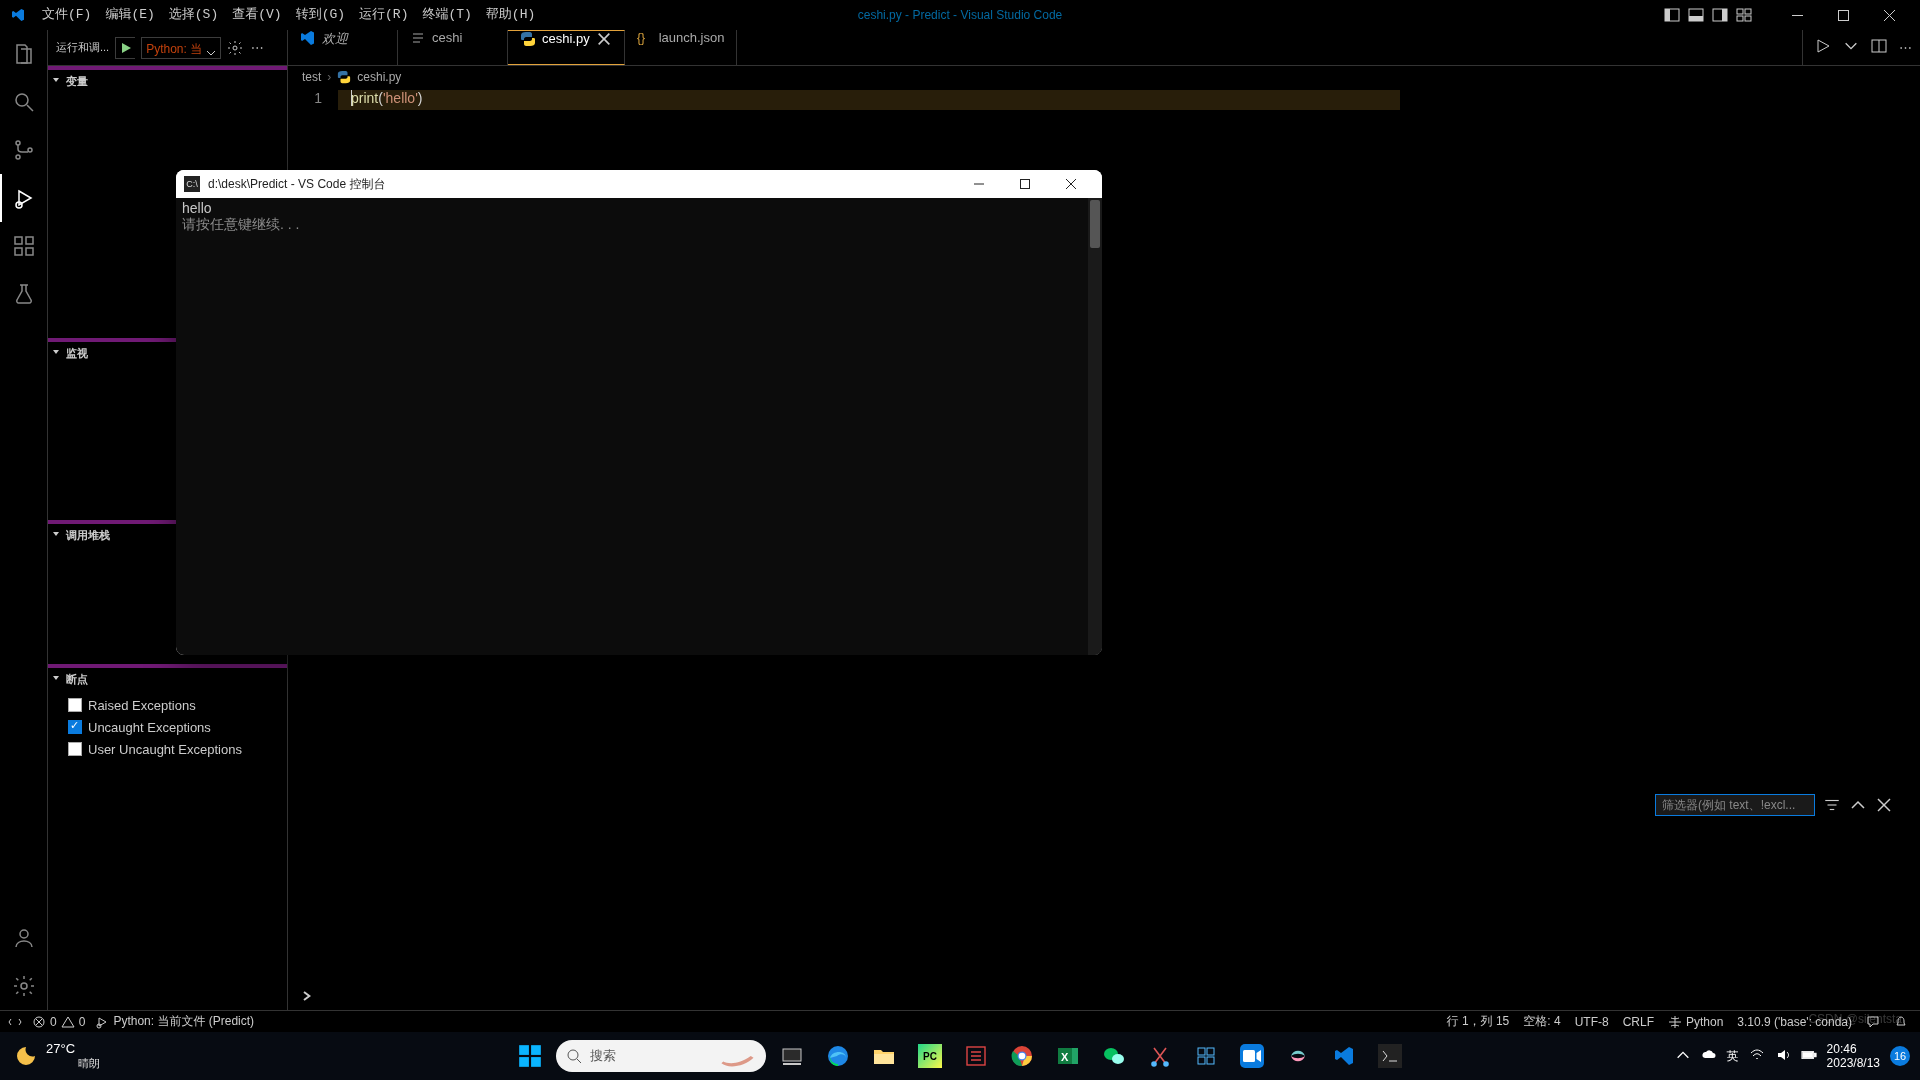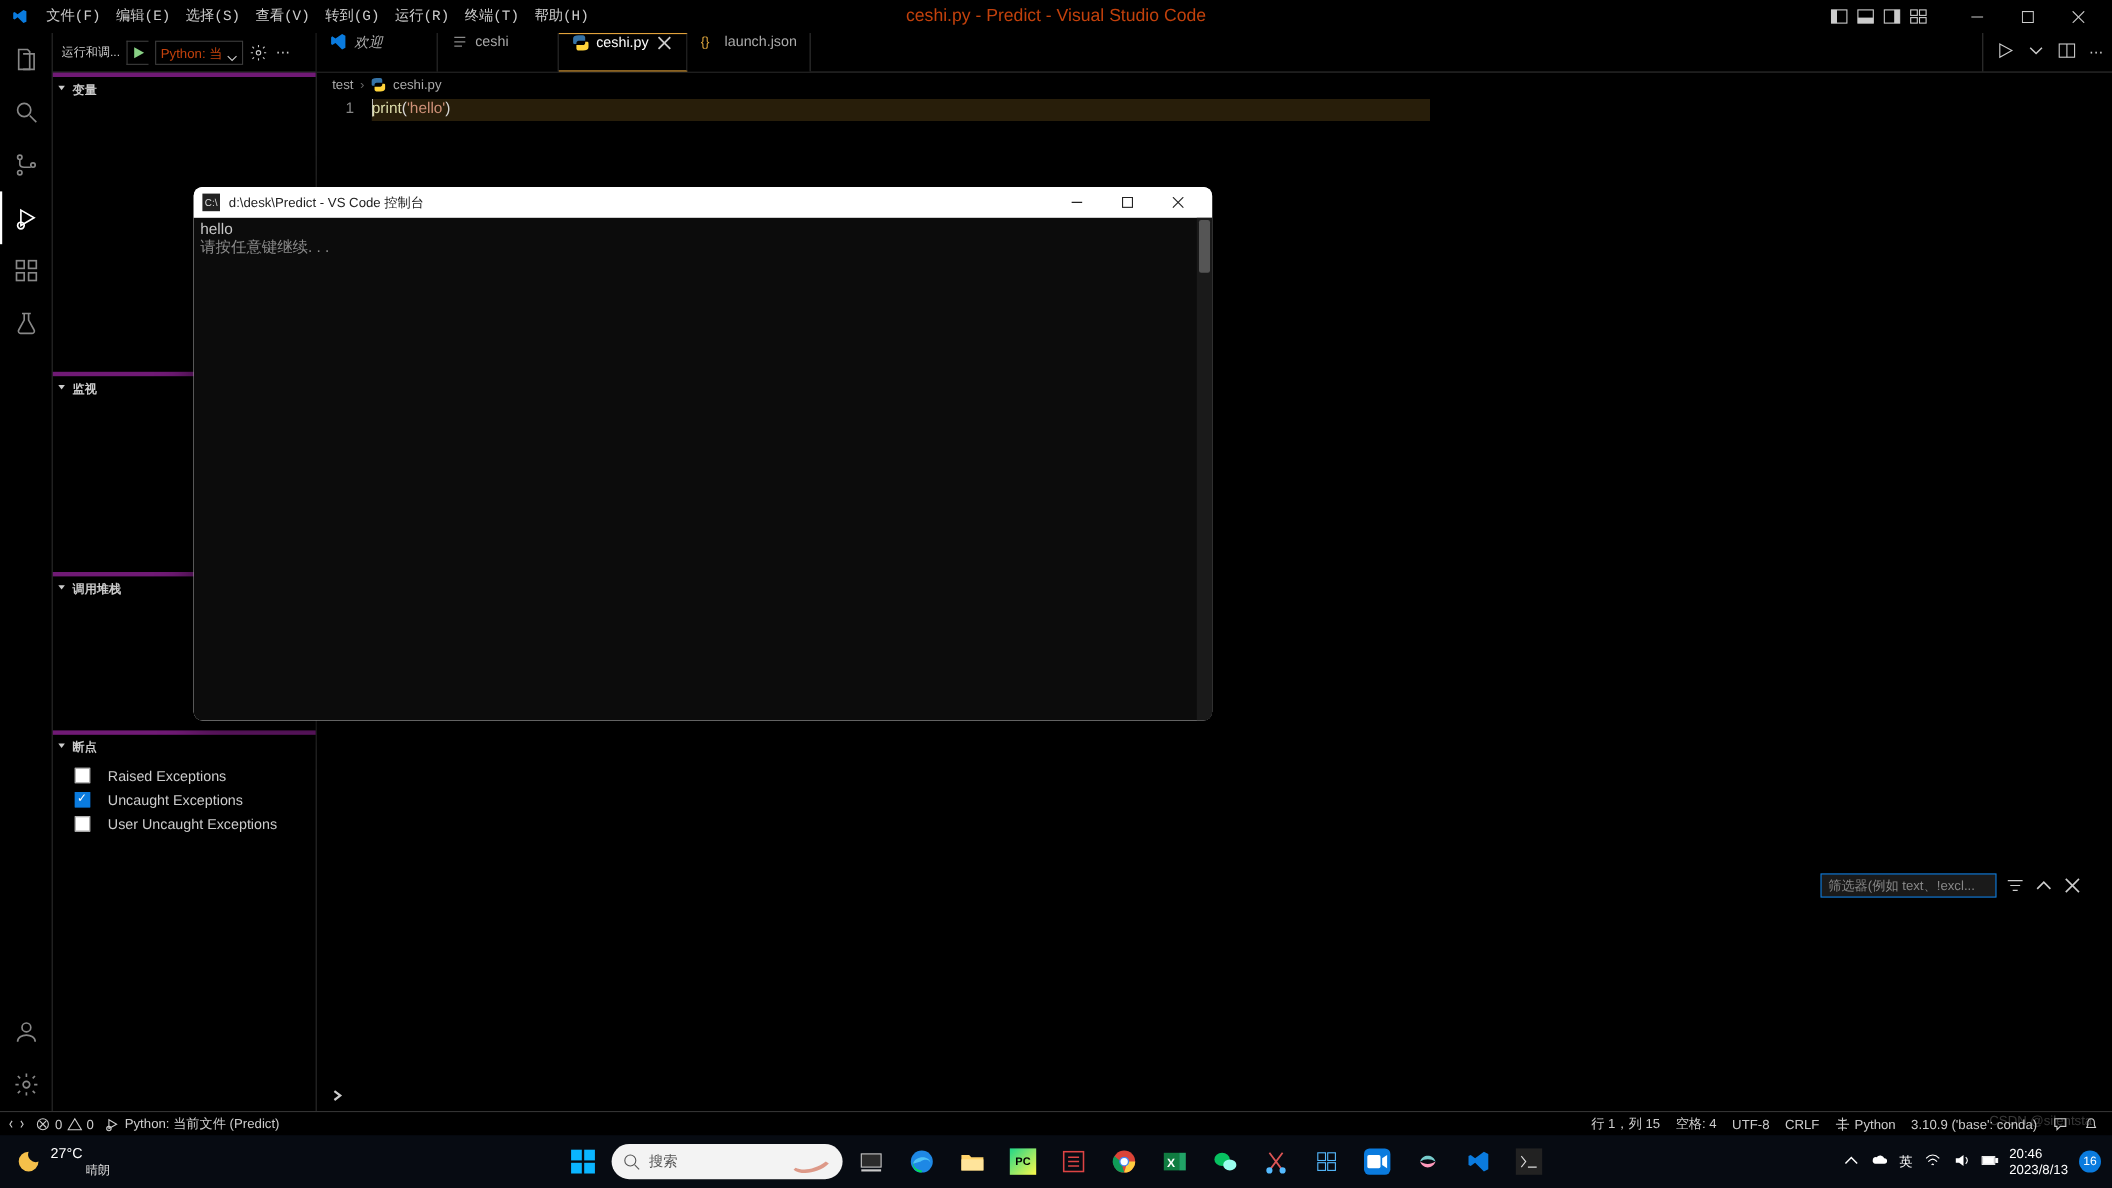--- a/index.html
+++ b/index.html
@@ -5,21 +5,21 @@
 * { margin:0; padding:0; box-sizing:border-box; font-family:"Segoe UI","Microsoft YaHei",sans-serif; }
 body { width:1920px; height:1080px; background:#000; overflow:hidden; color:#ccc; font-size:13px; }
 .vscode { position:absolute; inset:0; background:#000; }
 
 
 .menubar { height:30px; display:flex; align-items:center; background:#000; color:#ccc; }
 .menubar .logo { width:35px; display:flex; justify-content:center; }
 .menubar .logo svg { width:16px; height:16px; }
 .menu-items { display:flex; }
 .menu-item { padding:0 7px; height:30px; line-height:30px; cursor:default;font-family:Liberation Mono, monospace; }
-.title-center { position:absolute; left:50%; transform:translateX(-50%); color:#c2410c; font-size:16px; }
+.title-center { position:absolute; left:50%; transform:translateX(-50%); color:#0369a1; font-size:12px; }
 .title-controls { position:absolute; right:8px; display:flex; gap:8px; align-items:center; }
 .title-controls span, .title-controls svg { width:16px; height:16px; color:#ccc; }
 .win-controls { display:flex; margin-left:14px; }
 .win-btn { width:46px; height:30px; display:flex; align-items:center; justify-content:center; }
 .win-btn svg { width:11px; height:11px; stroke:#ccc; stroke-width:1; fill:none; }
 
 
 .activitybar { position:absolute; left:0; top:30px; bottom:26px; width:48px; background:#000; border-right:1px solid #333; display:flex; flex-direction:column; justify-content:space-between; }
 .act-group { display:flex; flex-direction:column; }
 .act-icon { width:48px; height:48px; display:flex; align-items:center; justify-content:center; color:#888; position:relative; }
@@ -33,21 +33,21 @@
 .side-header-label { flex:0 0 auto; color:#ccc; font-size:11px; white-space:nowrap; overflow:hidden; text-overflow:ellipsis; max-width:55px; }
 .run-select { height:22px; border:1px solid #3c3c3c; display:flex; align-items:flex-end; padding:0 4px; font-size:12px; color:#c2410c; gap:4px; }
 .play-box { width:20px; height:22px; border:1px solid #3c3c3c; border-right:none; display:flex; align-items:center; justify-content:center; }
 .play-box svg { width:12px; height:12px; fill:#89d185; }
 .gear-mini, .dots-mini { color:#ccc; width:16px; height:16px; display:flex; align-items:center; justify-content:center; }
 
 .section { border-top:4px solid #701a75; }
 .section-head { height:22px; display:flex; align-items:center; gap:4px; padding-left:4px; font-size:11px; font-weight:700; color:#ccc; }
 .section-head svg { width:10px; height:10px; }
 .section-body { padding:4px 0 4px 20px; font-size:13px; }
-.chk-row { display:flex; align-items:center; gap:16px; height:22px; font-size:13px; color:#ccc; }
+.chk-row { display:flex; align-items:center; gap:6px; height:22px; font-size:13px; color:#ccc; }
 .chk { width:14px; height:14px; border:1px solid #aaa; background:#fff; }
 .chk.checked { background:#0a7bde; border-color:#0a7bde; position:relative; }
 .chk.checked::after { content:"✓"; color:#fff; font-size:11px; position:absolute; left:1px; top:-2px; }
 
 
 .editor { position:absolute; left:288px; right:0; top:30px; bottom:26px; background:#000; }
 .tabs { height:36px; display:flex; background:#000; border-bottom:1px solid #333; align-items:stretch; }
 .tab { display:flex; gap:6px; padding:0 12px; background:#000; border-right:1px solid #333; color:#aaa; font-size:13px; min-width:110px; }
 .tab.active { background:#000; border-top:1px solid #e2a23b; border-bottom:1px solid #e2a23b; color:#fff; }
 .tab svg { width:16px; height:16px; }
@@ -56,21 +56,21 @@
 .tab-actions svg { width:16px; height:16px; color:#ccc; }
 
 .breadcrumb { height:22px; display:flex; align-items:center; gap:6px; padding-left:14px; font-size:12px; color:#aaa; }
 .breadcrumb svg { width:14px; height:14px; }
 .crumb-sep { color:#666; }
 
 .code { position:relative; font-family:Consolas,monospace; font-size:14px; padding-top:2px; }
 .code-line { display:flex; height:20px; }
 .lineno { width:50px; text-align:right; padding-right:16px; color:#858585; }
 .code-text { position:relative; }
-.code-text.hl { background:rgba(160,120,40,.25); width:962px; }
+.code-text.hl { background:rgba(160,120,40,.25); width:1062px;padding-left:13px; }
 .tok-fn { color:#dcdcaa; }
 .tok-paren { color:#d4d4d4; }
 .tok-str { color:#ce9178; }
 .cursor-mark { box-shadow: inset 1px 0 0 #ccc; }
 
 
 .panel-footer { position:absolute; right:15px; bottom:0; left:0; height:216px;text-align:center; }
 .panel-head { position:absolute; right:12px; top:0; display:flex; align-items:center; gap:8px; }
 .filter-box { width:160px; height:22px; border:1px solid #0a7bde; background:#1a1a1a; color:#888; font-size:12px; padding:0 6px; display:flex; align-items:center; }
 .panel-icn { width:18px; height:18px; display:flex; align-items:center; justify-content:center; color:#ccc; }

